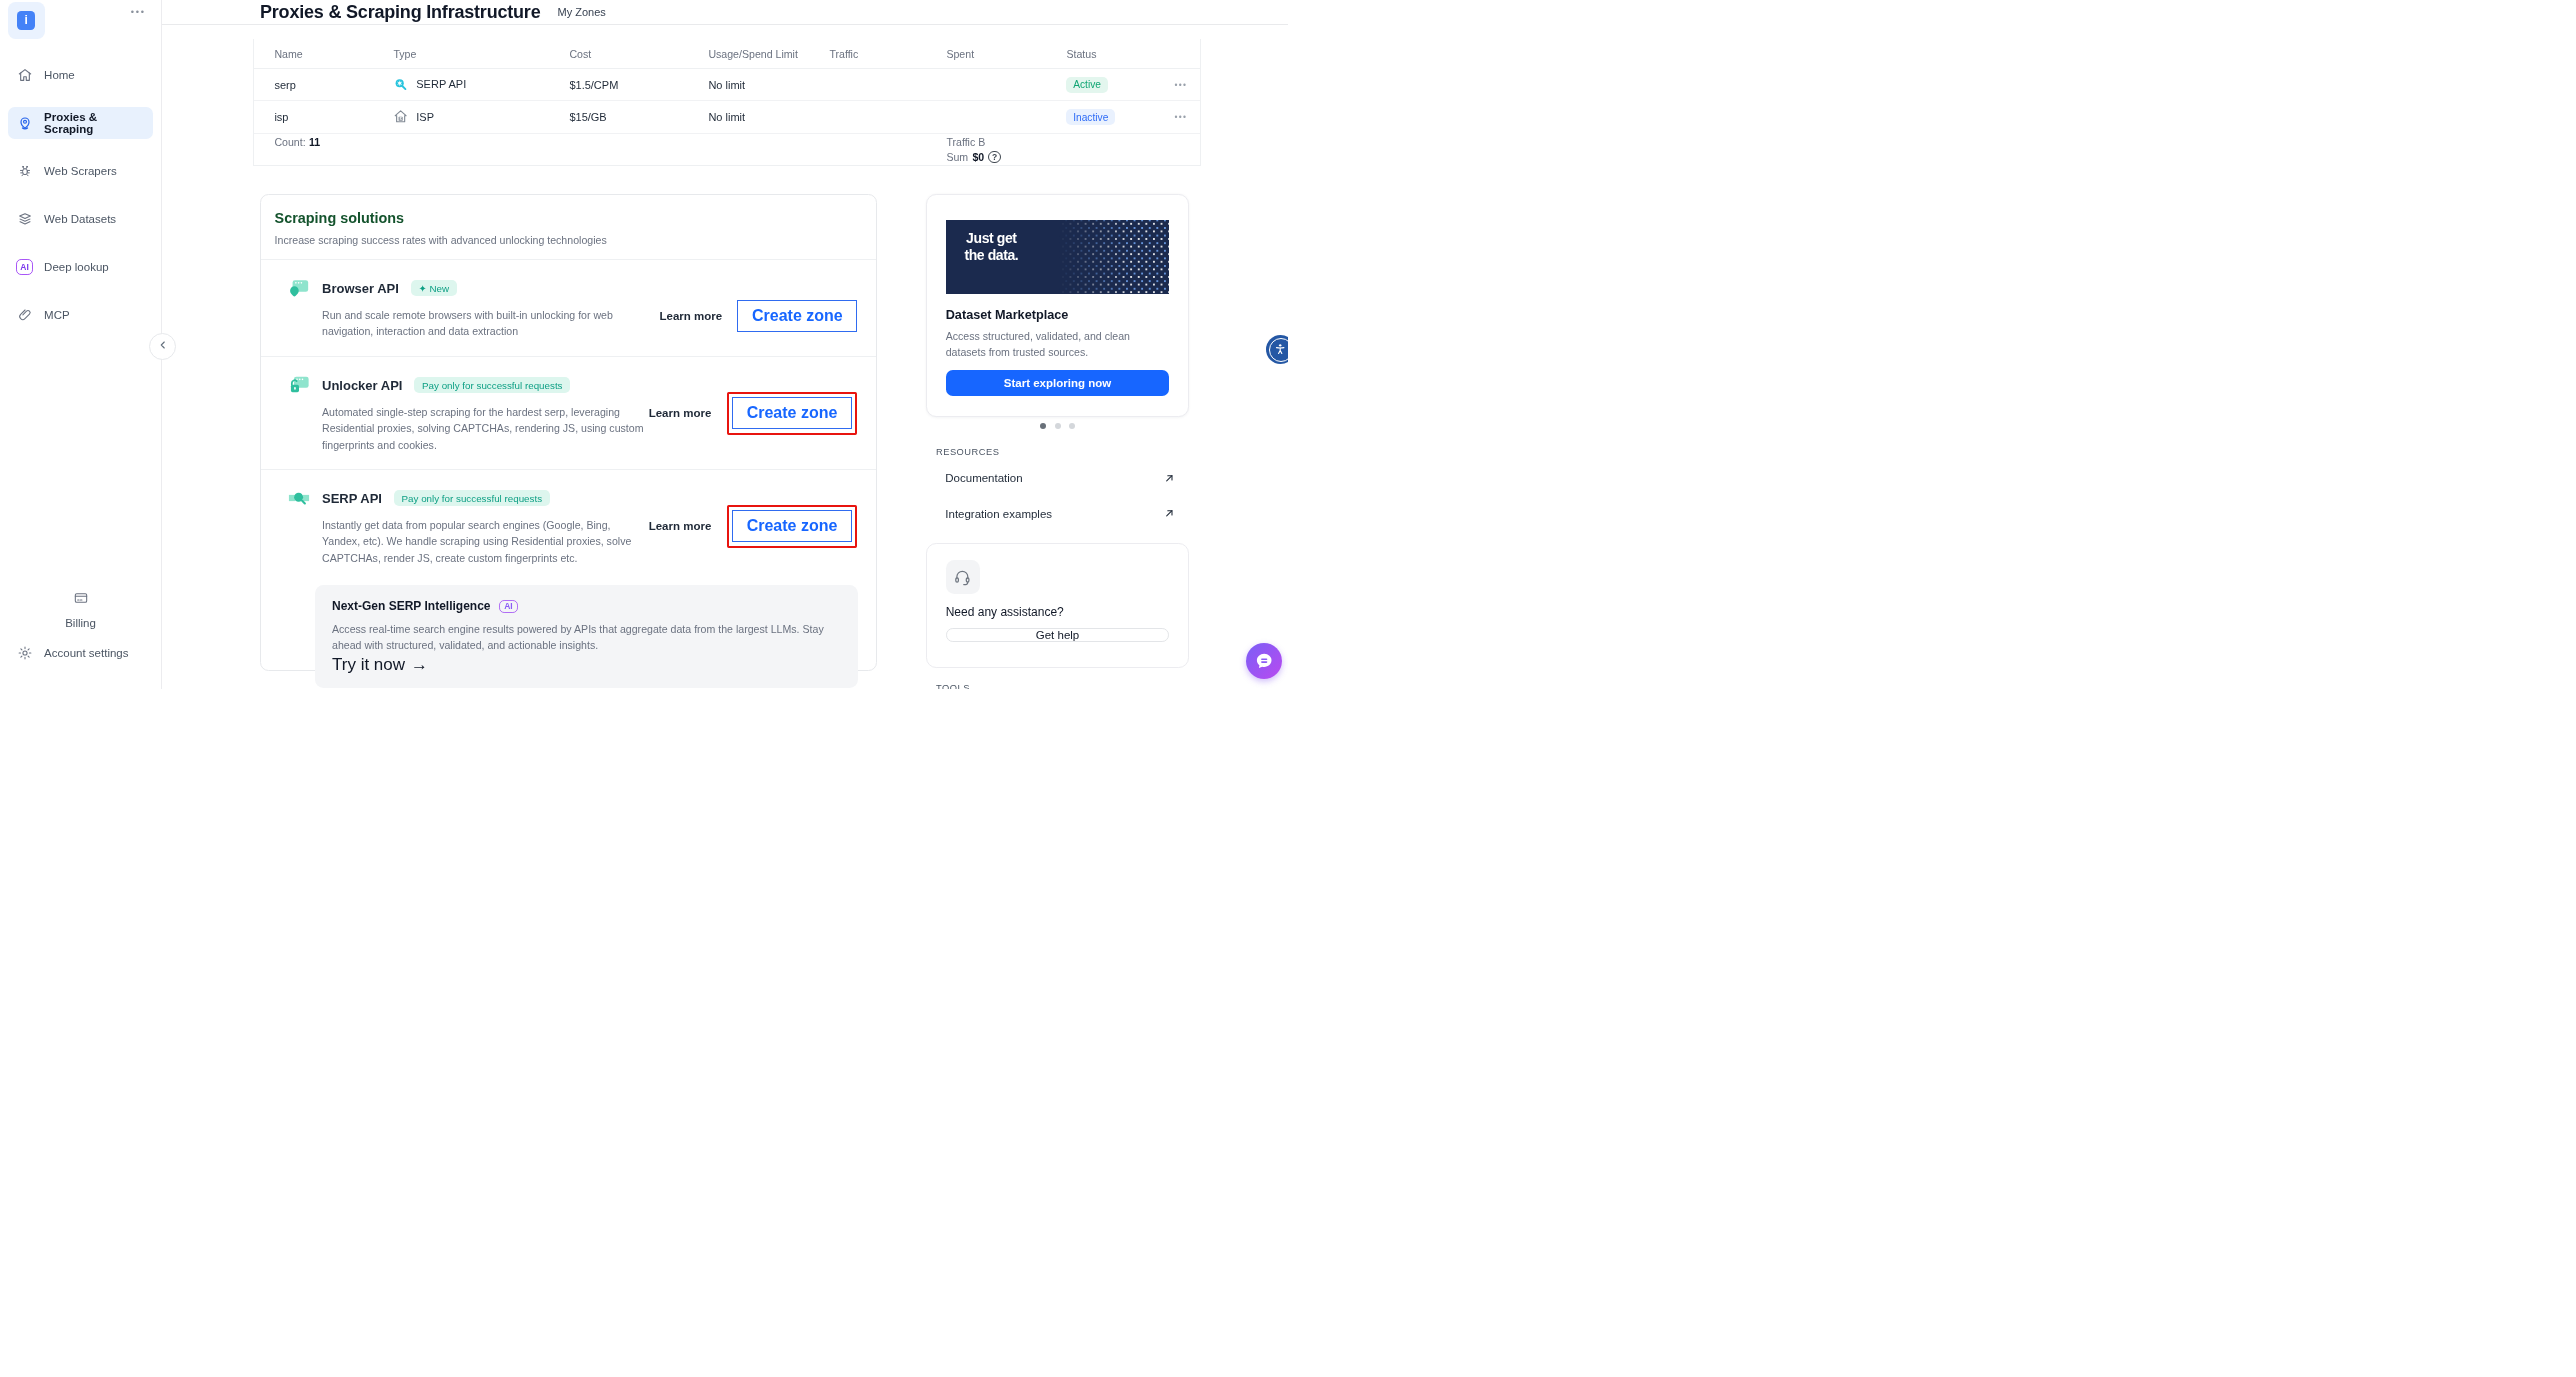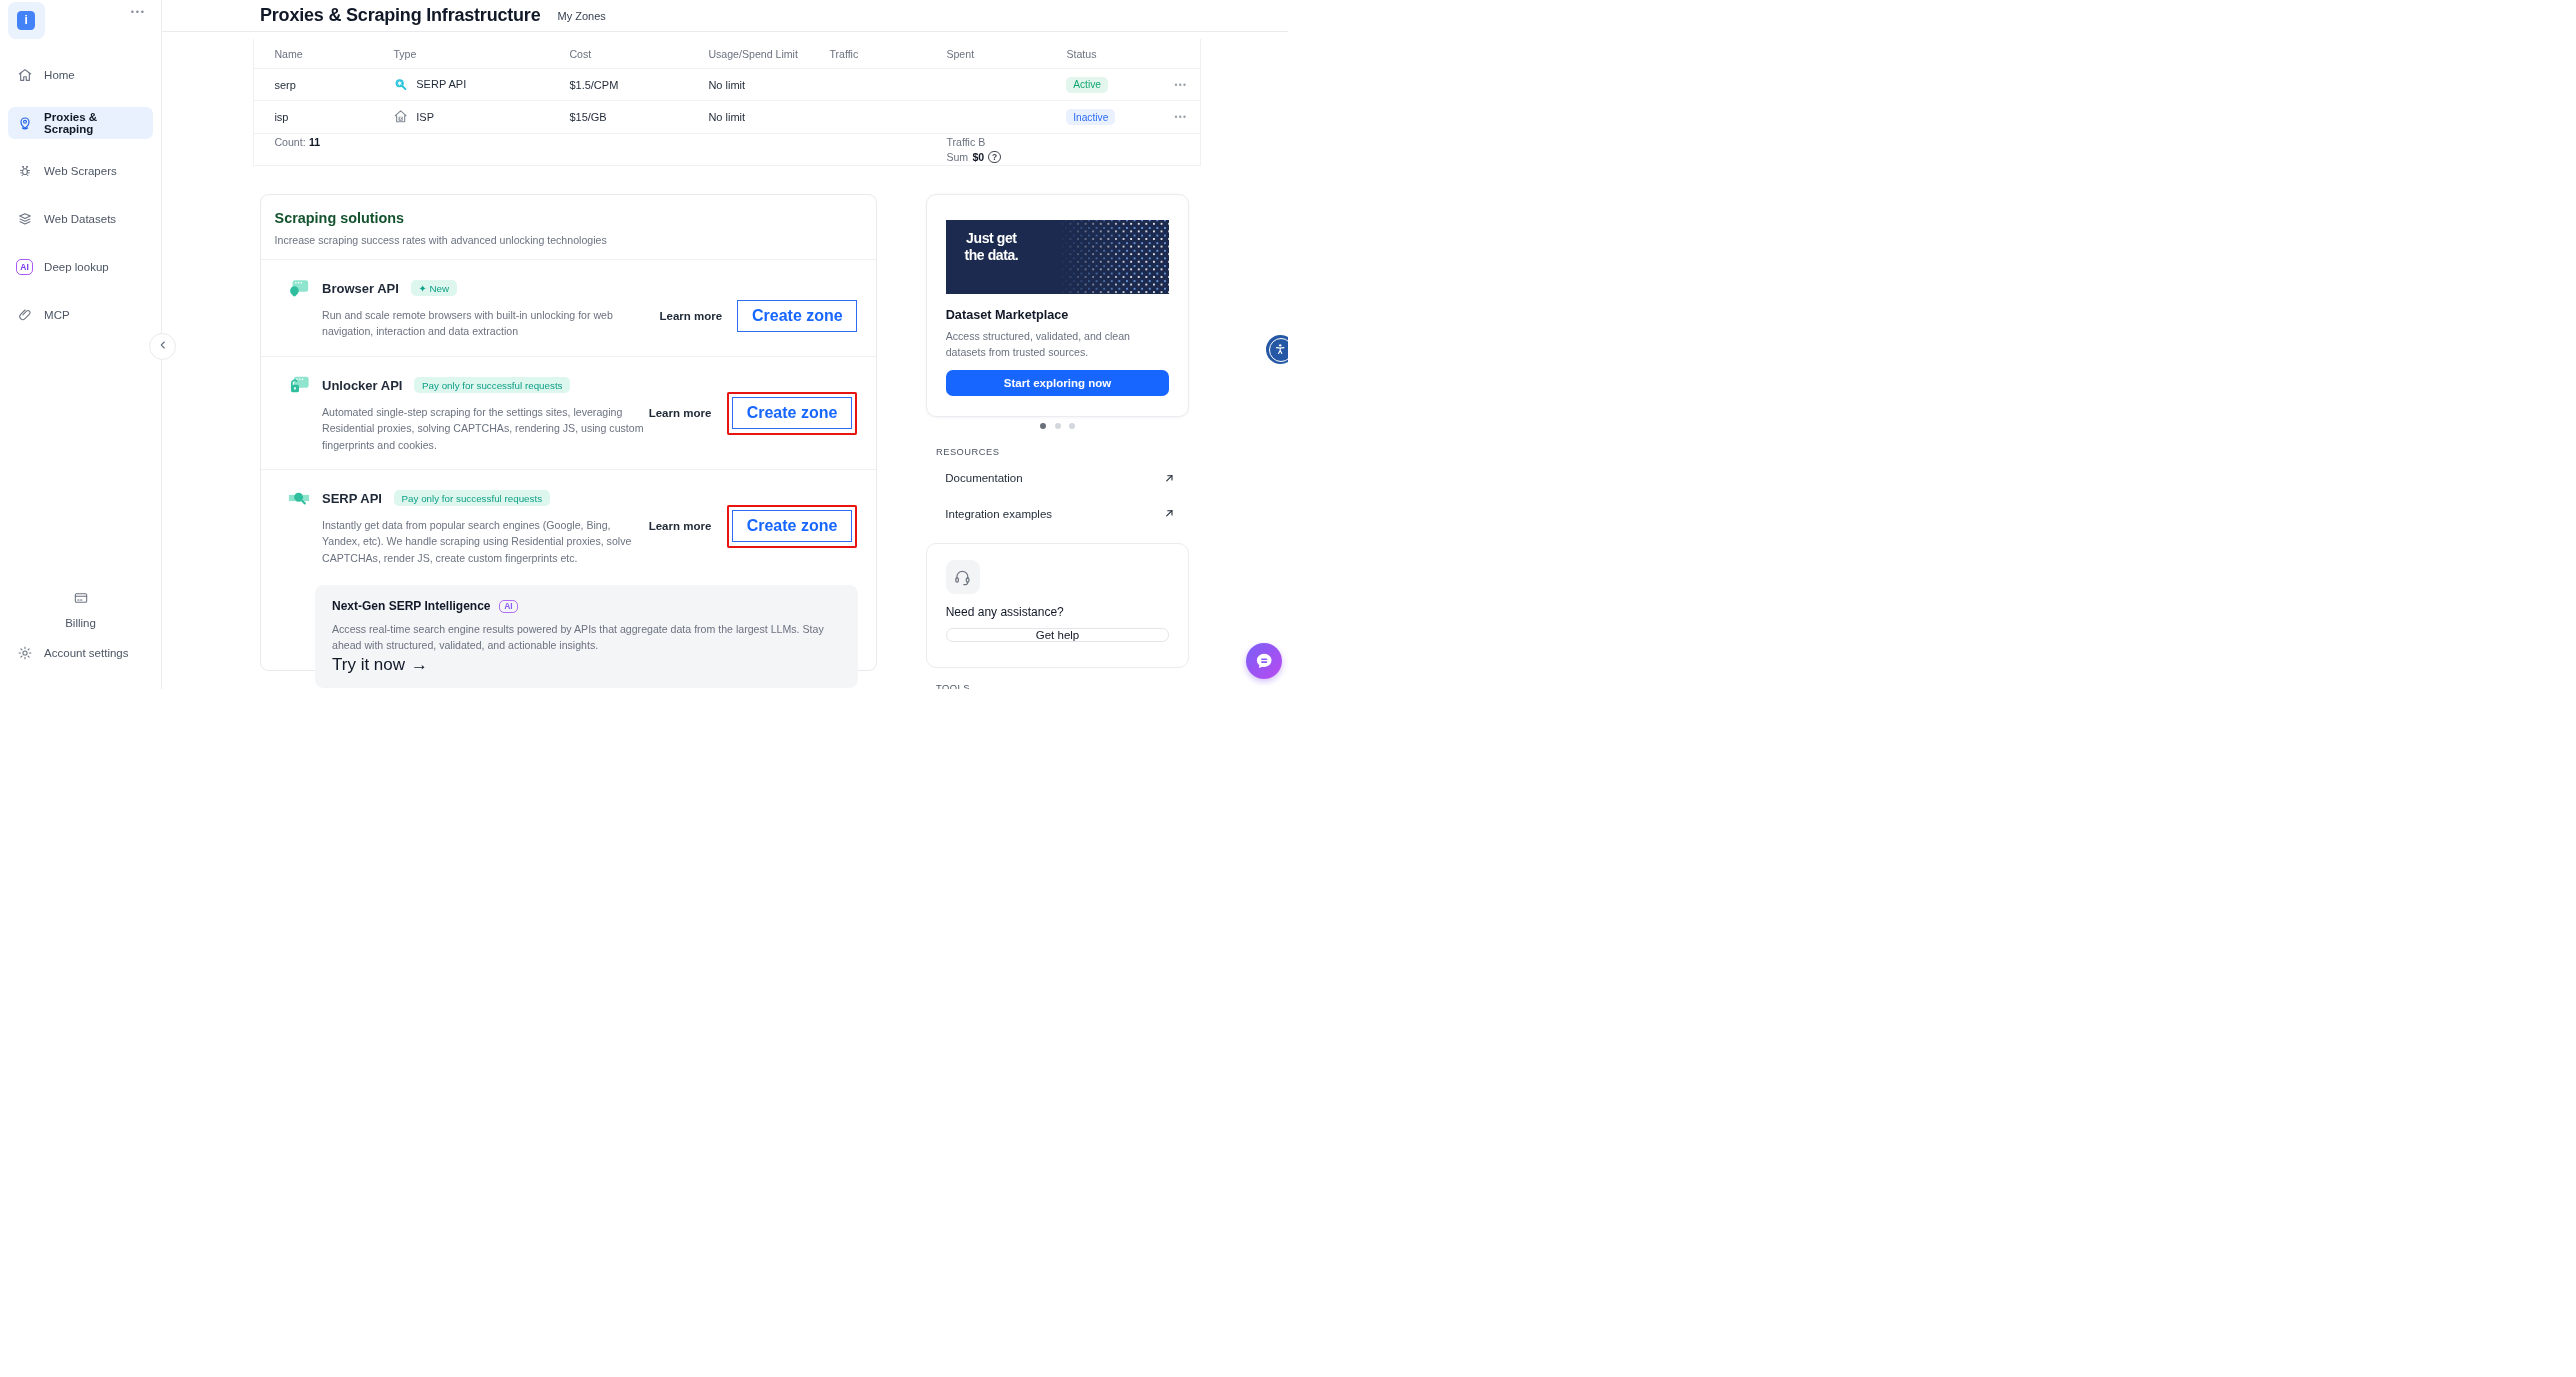--- a/index.html
+++ b/index.html
@@ -17,21 +17,21 @@
   .nav-item .nico { width:17px; height:17px; flex:0 0 17px; display:flex; align-items:center; justify-content:center; color:#6b7280; }
   .nav-item.active { background:#e8f1fd; color:#111827; font-weight:bold; }
   .nav-item.active .nico { color:#2563eb; }
   .nav-bottom { position:absolute; left:7.6px; right:7.6px; bottom:0; }
   .nav-bottom .nav-item { position:absolute; left:0; right:0; margin:0; }
   .nav-item.billing { top:-100px;flex-direction:column; } .nav-item.account { top:-52px; }
   .ai-chip { width:20.4px; height:16px; border:1.3px solid #a855f7; border-radius:5.1px; color:#7c3aed; font-weight:bold; font-size:8.5px; display:flex; align-items:center; justify-content:center; }
   .collapse-btn { position:absolute; left:149px; top:333px; width:27px; height:27px; background:#fff; border:0.8px solid #e7e9ec; border-radius:50%; display:flex; align-items:center; justify-content:center; color:#64707d; cursor:pointer; z-index:5; }
 
   
-  .page-header { position:absolute; left:162px; top:0; right:0; height:32px; border-bottom:0.8px solid #e9eaec; background:#fff; display:flex; align-items:center; }
+  .page-header { position:absolute; left:162px; top:0; right:0; height:25px; border-bottom:0.8px solid #e9eaec; background:#fff; display:flex; align-items:center; }
   .page-title { font-size:18px; font-weight:bold; color:#111827; margin-left:98px; letter-spacing:-0.2px; }
   .page-tab { font-size:11px; color:#374151; margin-left:17px; cursor:pointer; }
 
   
   .zone-table { position:absolute; left:253px; top:39px; width:948px; background:#fff; border-left:0.8px solid #eef0f2; border-right:0.8px solid #eef0f2; }
   .t-grid { display:grid; grid-template-columns:119px 176px 139px 121px 117px 120px 108px 1fr; align-items:center; padding-left:20.4px; }
   .t-head { height:30px; border-bottom:0.8px solid #eef0f2; color:#6b7280; font-size:10.6px; }
   .t-row { height:32px; border-bottom:0.8px solid #f1f2f4; font-size:11px; color:#1f2937; }
   .t-row.r2 { height:33px; }
   .type-cell { display:flex; align-items:center; gap:7.6px; }
@@ -315,21 +315,21 @@
               <circle cx="15.8" cy="5.8" r="0.9" fill="#fff"></circle>
               <path d="M4.2 12V9.8a3 3 0 0 1 5.2-2" stroke="#2fbf9e" stroke-width="1.9" fill="none" stroke-linecap="round"></path>
               <rect x="3.2" y="11.6" width="8.8" height="8.2" rx="1.8" fill="#2fbf9e"></rect>
               <rect x="6.7" y="14.1" width="1.8" height="3.2" rx="0.9" fill="#fff"></rect>
             </svg>
         </span>
         <span class="sol-name">Unlocker API</span>
         <span class="teal-badge">Pay only for successful requests</span>
       </div>
       <div class="sol-body">
-        <div class="sol-desc">Automated single-step scraping for the settings sites, leveraging Residential proxies, solving CAPTCHAs, rendering JS, using custom fingerprints and cookies.</div>
+        <div class="sol-desc">Automated single-step scraping for the hardest serp, leveraging Residential proxies, solving CAPTCHAs, rendering JS, using custom fingerprints and cookies.</div>
         <div class="sol-actions">
           <span class="learn-more">Learn more</span>
           <span class="red-note">
             <button class="create-zone">Create zone</button>
           </span>
         </div>
       </div>
     </div>
 
     <div class="sol-row r3">

